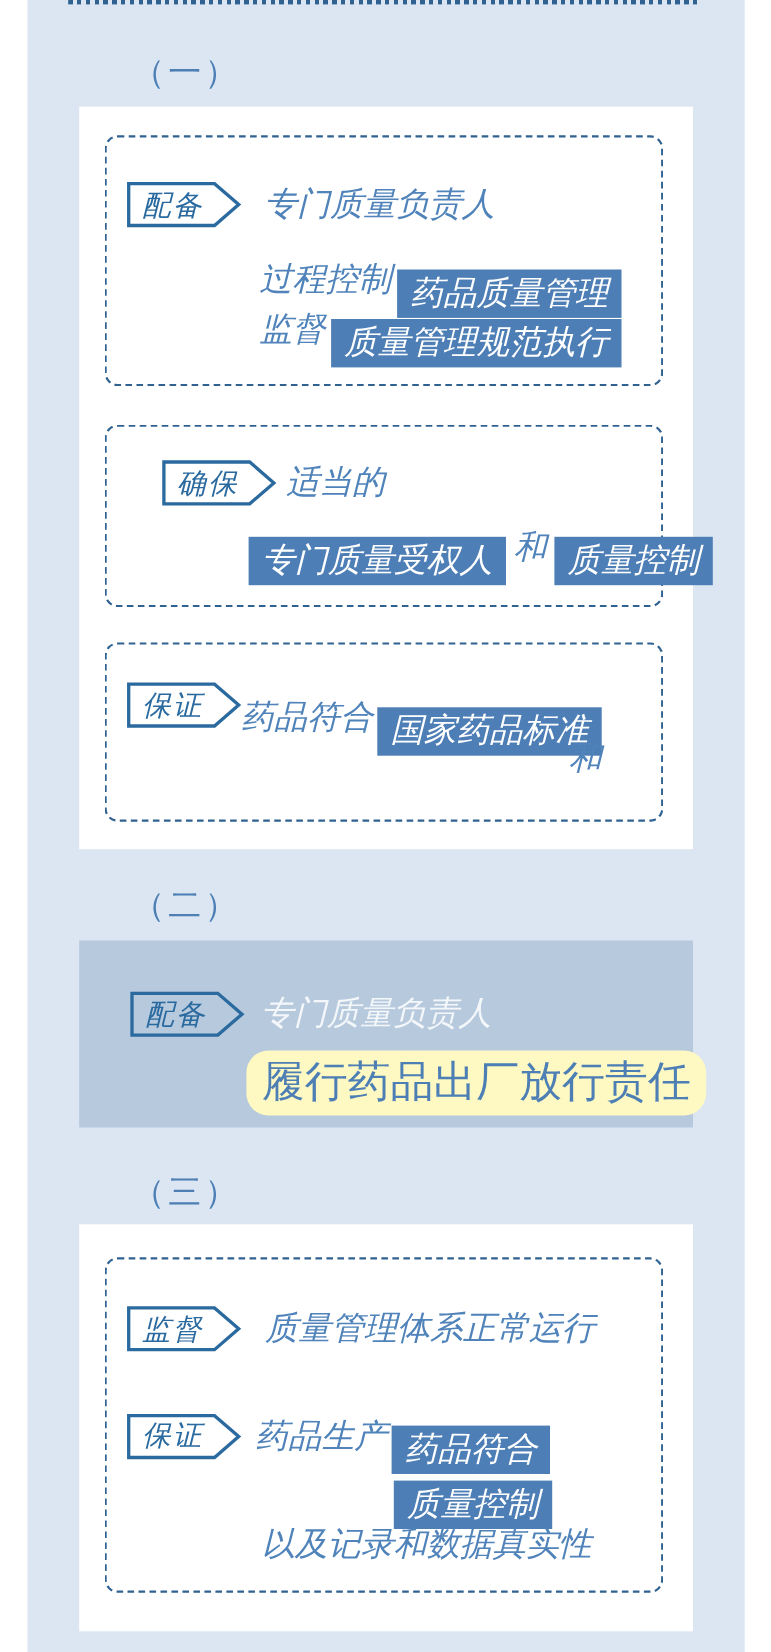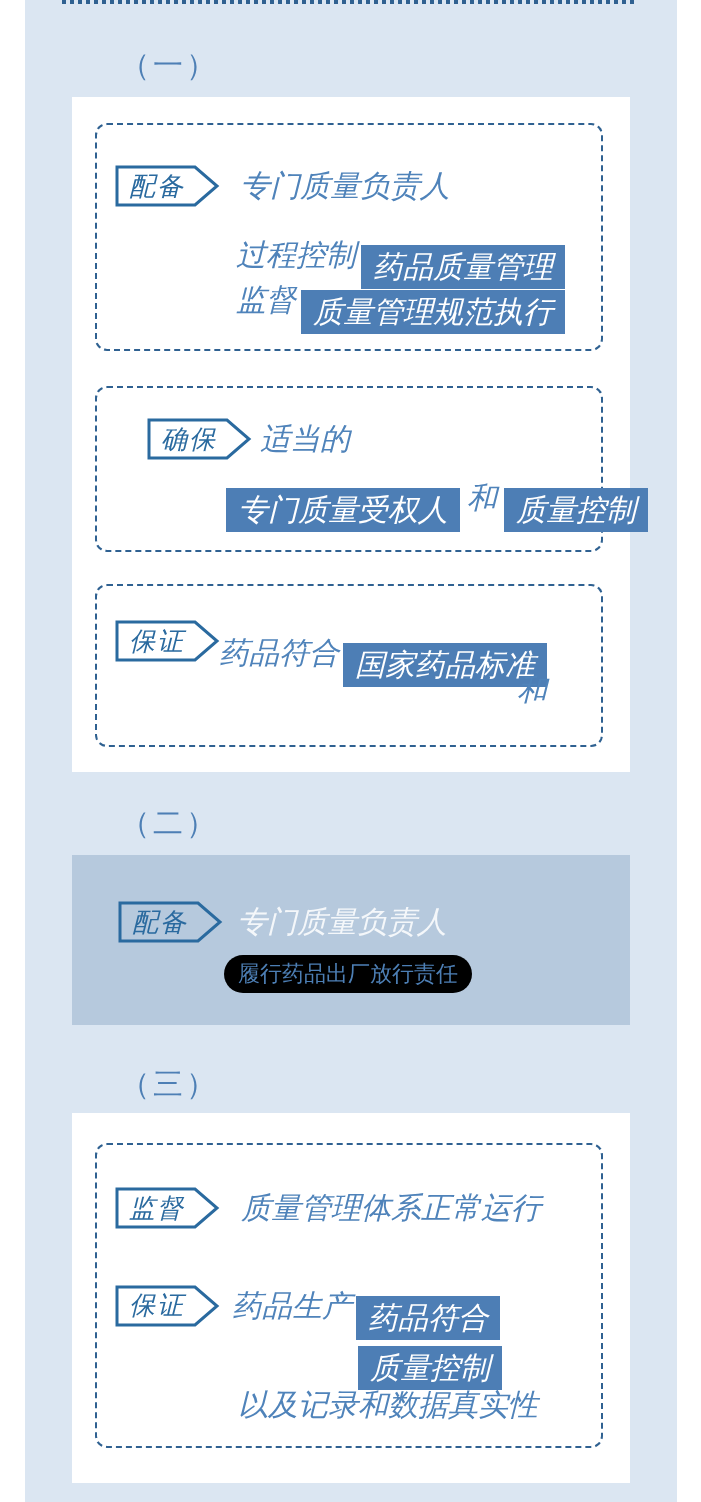--- a/index.html
+++ b/index.html
@@ -28,22 +28,22 @@
     display:flex;align-items:center;justify-content:center;
     font-size:26px;color:#2a6a9f;letter-spacing:2px;white-space:nowrap;
   }
   .txt{font-size:30px;color:#4f83ba;white-space:nowrap;line-height:1.2;}
   .txt-light{font-size:30px;color:rgba(255,255,255,0.85);white-space:nowrap;line-height:1.2;}
   .chip{
     font-size:30px;color:#ffffff;background:#4d7eb5;
     padding:4px 12px;white-space:nowrap;line-height:1.2;margin-top:25px;
   }
   .pill{
-    position:absolute;background:#000000;border-radius:20px;
-    padding:6px 14px;font-size:22px;color:#4d7fb5;white-space:nowrap;line-height:1.2;
+    position:absolute;background:#fef9c3;border-radius:20px;
+    padding:6px 14px;font-size:39px;color:#4d7fb5;white-space:nowrap;line-height:1.2;
   }
 </style>
 </head>
 <body>
 
 <div class="canvas">
   <div class="panel"></div>
   <div class="top-rule"></div>
 
   <div class="heading" style="left:120px;top:45px;">（一）</div>

